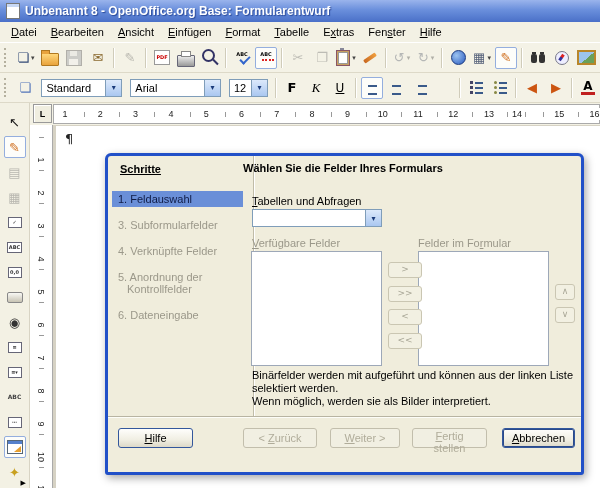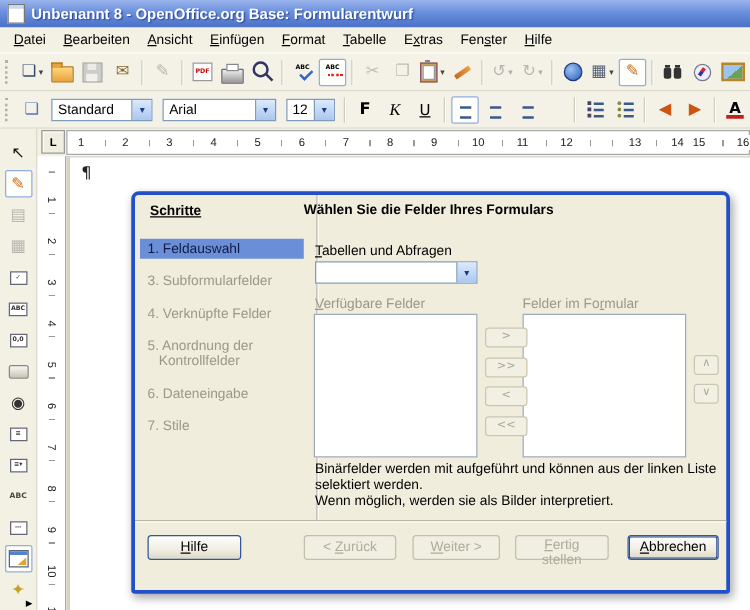--- a/index.html
+++ b/index.html
@@ -394,22 +394,22 @@
           <span class="rnum" style="left: 74.6px;">3</span>
           <span class="rnum" style="left: 109.9px;">4</span>
           <span class="rnum" style="left: 145.2px;">5</span>
           <span class="rnum" style="left: 180.5px;">6</span>
           <span class="rnum" style="left: 215.8px;">7</span>
           <span class="rnum" style="left: 251.1px;">8</span>
           <span class="rnum" style="left: 286.4px;">9</span>
           <span class="rnum" style="left: 321.7px;">10</span>
           <span class="rnum" style="left: 357px;">11</span>
           <span class="rnum" style="left: 392.3px;">12</span>
-          <span class="rnum" style="left: 447px;">13</span>
-          <span class="rnum" style="left: 481px;">14</span>
+          <span class="rnum" style="left: 428px;">13</span>
+          <span class="rnum" style="left: 456px;">14</span>
           <span class="rnum" style="left: 498.2px;">15</span>
           <span class="rnum" style="left: 533.5px;">16</span>
         </div>
     </div>
     <div class="content-row">
       <div class="vruler">
           <span class="rnum" style="top: 29px;">1</span>
           <span class="rnum" style="top: 62px;">2</span>
           <span class="rnum" style="top: 95px;">3</span>
           <span class="rnum" style="top: 128px;">4</span>
@@ -431,21 +431,20 @@
 <div class="dialog">
   <div class="dlg-body">
     <div class="steps-panel">
       <div class="steps-header">Schritte</div>
       <div class="steps-list">
           <div class="step active">1. Feldauswahl</div>
           <div class="step">3. Subformularfelder</div>
           <div class="step">4. Verknüpfte Felder</div>
           <div class="step">5. Anordnung der Kontrollfelder</div>
           <div class="step">6. Dateneingabe</div>
-          <div class="step">7. Stile</div>
         </div>
     </div>
     <i class="vsep"></i>
 
     <div class="dlg-heading">Wählen Sie die Felder Ihres Formulars</div>
 
     <div class="lb-label" style="left:144px;top:39px"><u>T</u>abellen und Abfragen</div>
     <span class="combo" style="position:absolute;left:144px;top:53px;width:130px;margin:0">
       <span class="combo-val"></span>
       <span class="combo-btn">▾</span>

